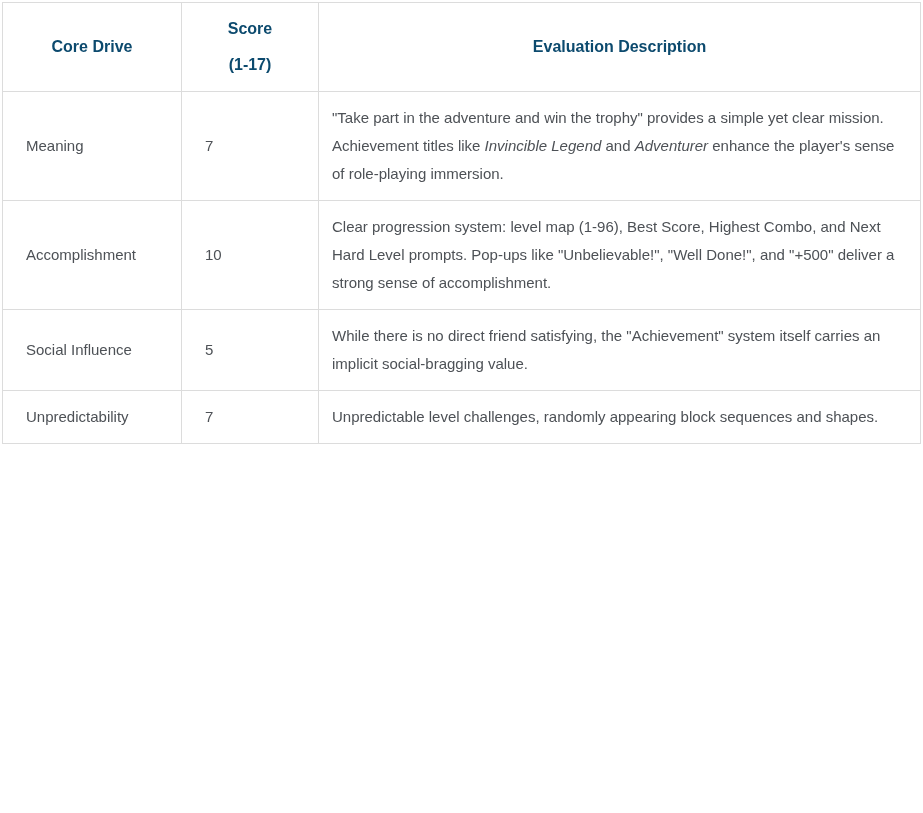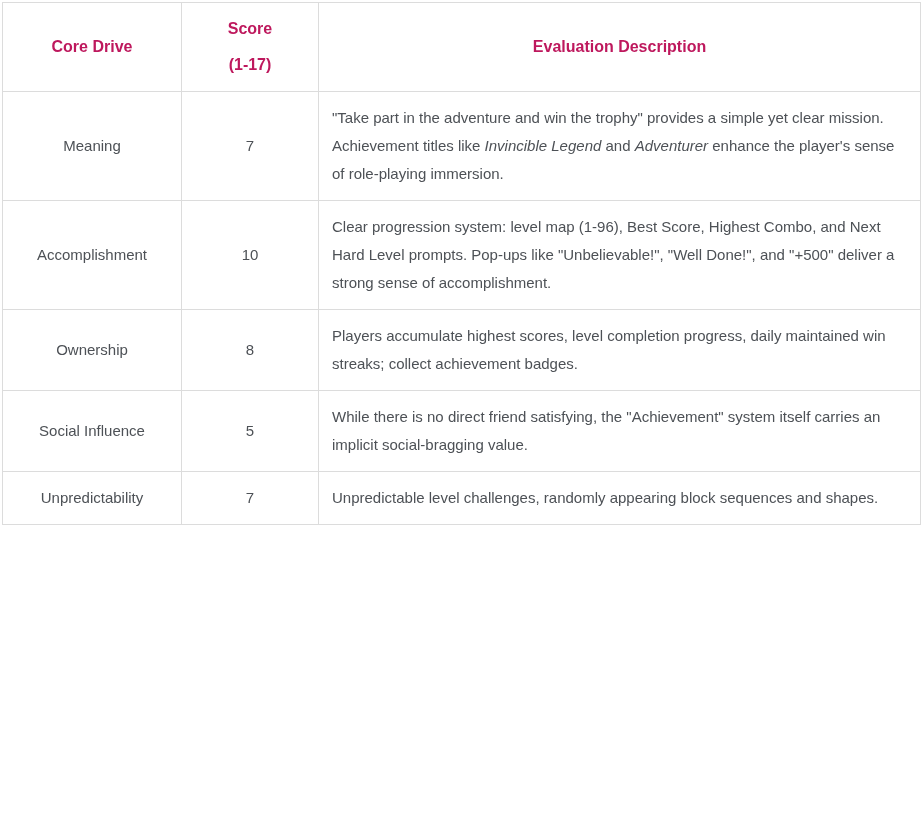--- a/index.html
+++ b/index.html
@@ -24,36 +24,35 @@
   col.c-drive { width: 179px; }
   col.c-score { width: 137px; }
   col.c-desc  { width: 602px; }
   .eval-table th, .eval-table td {
     border: 1px solid #dcdcdc;
     vertical-align: middle;
     box-sizing: border-box;
   }
   .eval-table thead th {
     height: 89px;
-    color: #be185d;
+    color: #0c4a6e;
     font-weight: bold;
     font-size: 16px;
     text-align: center;
     padding: 0;
   }
   .score-header-line {
     line-height: 36px;
   }
   .eval-table td {
     color: #4d5156;
     font-size: 15px;
     line-height: 28px;
   }
   td.core-cell, td.score-cell {
-    text-align: center;
     padding: 12px 23px;
   }
   td.desc-cell {
     text-align: left;
     padding: 12px 16px 12px 13px;
   }
   td.desc-cell em {
   }
 </style>
 </head>
@@ -81,25 +80,20 @@
           <td class="core-cell">Meaning</td>
           <td class="score-cell">7</td>
           <td class="desc-cell"><span>"Take part in the adventure and win the trophy" provides a simple yet clear mission. Achievement titles like </span><em>Invincible Legend</em><span> and </span><em>Adventurer</em><span> enhance the player's sense of role-playing immersion.</span></td>
         </tr>
         <tr>
           <td class="core-cell">Accomplishment</td>
           <td class="score-cell">10</td>
           <td class="desc-cell"><span>Clear progression system: level map (1-96), Best Score, Highest Combo, and Next Hard Level prompts. Pop-ups like "Unbelievable!", "Well Done!", and "+500" deliver a strong sense of accomplishment.</span></td>
         </tr>
         <tr>
-          <td class="core-cell">Ownership</td>
-          <td class="score-cell">8</td>
-          <td class="desc-cell"><span>Players accumulate highest scores, level completion progress, daily maintained win streaks; collect achievement badges.</span></td>
-        </tr>
-        <tr>
           <td class="core-cell">Social Influence</td>
           <td class="score-cell">5</td>
           <td class="desc-cell"><span>While there is no direct friend satisfying, the "Achievement" system itself carries an implicit social-bragging value.</span></td>
         </tr>
         <tr>
           <td class="core-cell">Unpredictability</td>
           <td class="score-cell">7</td>
           <td class="desc-cell"><span>Unpredictable level challenges, randomly appearing block sequences and shapes.</span></td>
         </tr>
       </tbody>

